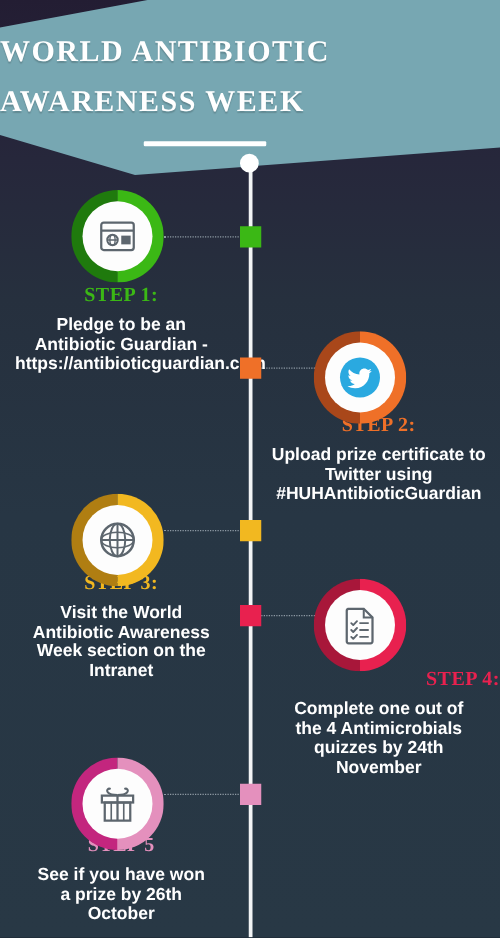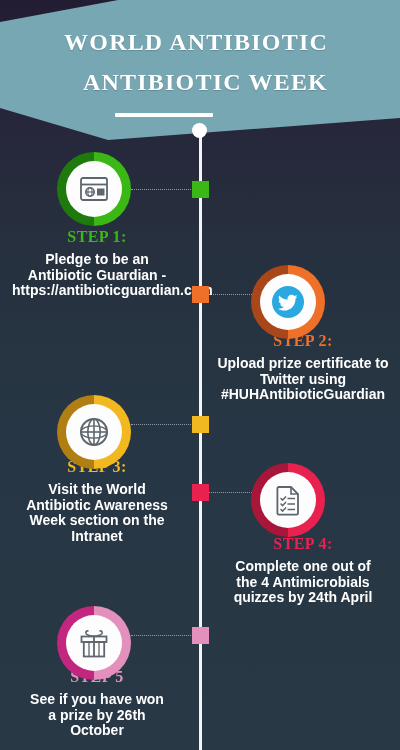--- a/index.html
+++ b/index.html
@@ -21,21 +21,21 @@
     position: absolute;
     left: 0; top: 0;
     width: 400px; height: 140px;
     z-index: 2;
   }
   .header-text {
     position: absolute;
     left: 0; top: 22px;
     width: 328px;
     z-index: 3;
-    text-align: right;
+    text-align: left;
     color: #ffffff;
   }
   .header-line1, .header-line2 {
     font-family: "Liberation Serif", serif;
     font-weight: bold;
     font-size: 24px;
     letter-spacing: 1.2px;
     line-height: 40px;
     text-shadow: 0 1px 1px rgba(0,0,0,0.18);
   }
@@ -136,21 +136,21 @@
 <body>
 
 <div id="page">
 
   <svg class="header-shape" viewBox="0 0 400 140" preserveAspectRatio="none">
     <polygon points="0,22 118,0 400,0 400,118 108,140 0,108" fill="#77a7b2"></polygon>
   </svg>
 
   <div class="header-text">
     <div class="header-line1">WORLD ANTIBIOTIC</div>
-    <div class="header-line2">ANTIBIOTIC WEEK</div>
+    <div class="header-line2">AWARENESS WEEK</div>
     <div class="header-rule"></div>
   </div>
 
   <div class="timeline-line"></div>
   <div class="timeline-dot"></div>
 
   <div class="connector" style="left:131px; top:189px; width:62px;"></div>
   <div class="connector" style="left:207px; top:294px; width:45px;"></div>
   <div class="connector" style="left:131px; top:424px; width:62px;"></div>
   <div class="connector" style="left:207px; top:492px; width:45px;"></div>
@@ -232,22 +232,22 @@
           <line x1="13.5" y1="14.5" x2="21" y2="14.5" stroke="#5d666e" stroke-width="1.5"></line>
           <path d="M7 20 l1.6 1.6 l3 -3.2" fill="none" stroke="#5d666e" stroke-width="1.5" stroke-linecap="round" stroke-linejoin="round"></path>
           <line x1="13.5" y1="20" x2="21" y2="20" stroke="#5d666e" stroke-width="1.5"></line>
           <path d="M7 25.5 l1.6 1.6 l3 -3.2" fill="none" stroke="#5d666e" stroke-width="1.5" stroke-linecap="round" stroke-linejoin="round"></path>
           <line x1="13.5" y1="25.5" x2="21" y2="25.5" stroke="#5d666e" stroke-width="1.5"></line>
         </svg>
       </span>
     </div>
   </div>
   <div class="step-block" style="left:206px; top:535px; width:194px;">
-    <div class="step-title" style="color:#e8214f;">STEP 4:</div>
-    <div class="step-desc" style="padding:0 24px;">Complete one out of the 4 Antimicrobials quizzes by 24th April</div>
+    <div class="step-title" style="color:#e8214f;text-align:right;">STEP 4:</div>
+    <div class="step-desc" style="padding:0 24px;">Complete one out of the 4 Antimicrobials quizzes by 24th November</div>
   </div>
 
   <div class="step-circle" style="left:57px; top:606px;">
     <div class="ring-dark" style="background:#c3267e;"></div>
     <div class="ring-light" style="background:#e490bd;"></div>
     <div class="circle-inner">
       <span>
         <svg width="32" height="30" viewBox="0 0 32 30">
           <path d="M10.5 3.2 C8.6 2.2 6.8 4.2 8.4 6 C9.8 7.5 13 8 16 8" fill="none" stroke="#5d666e" stroke-width="1.6"></path>
           <path d="M21.5 3.2 C23.4 2.2 25.2 4.2 23.6 6 C22.2 7.5 19 8 16 8" fill="none" stroke="#5d666e" stroke-width="1.6"></path>

